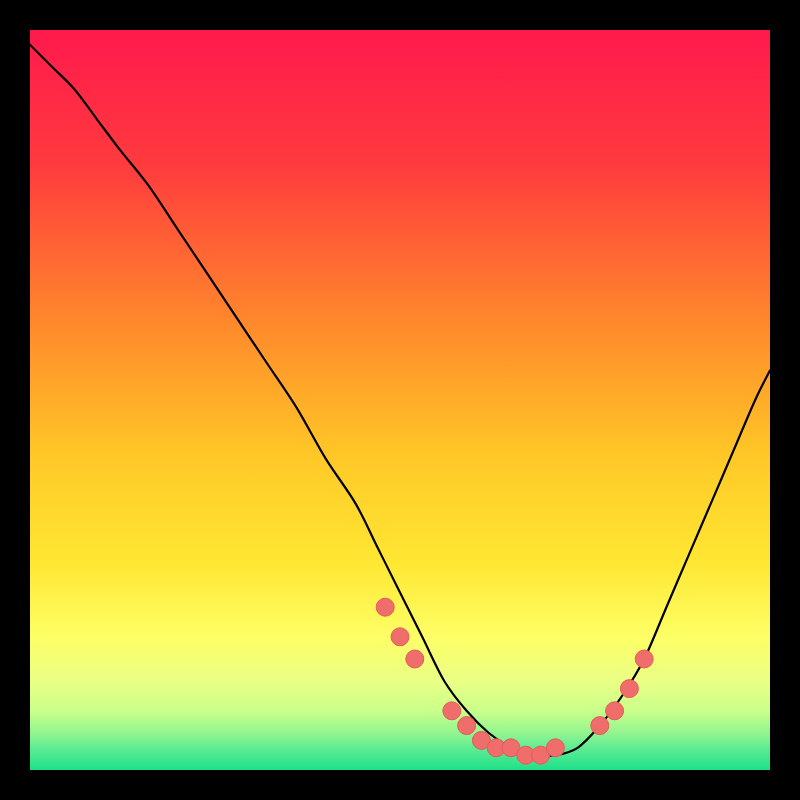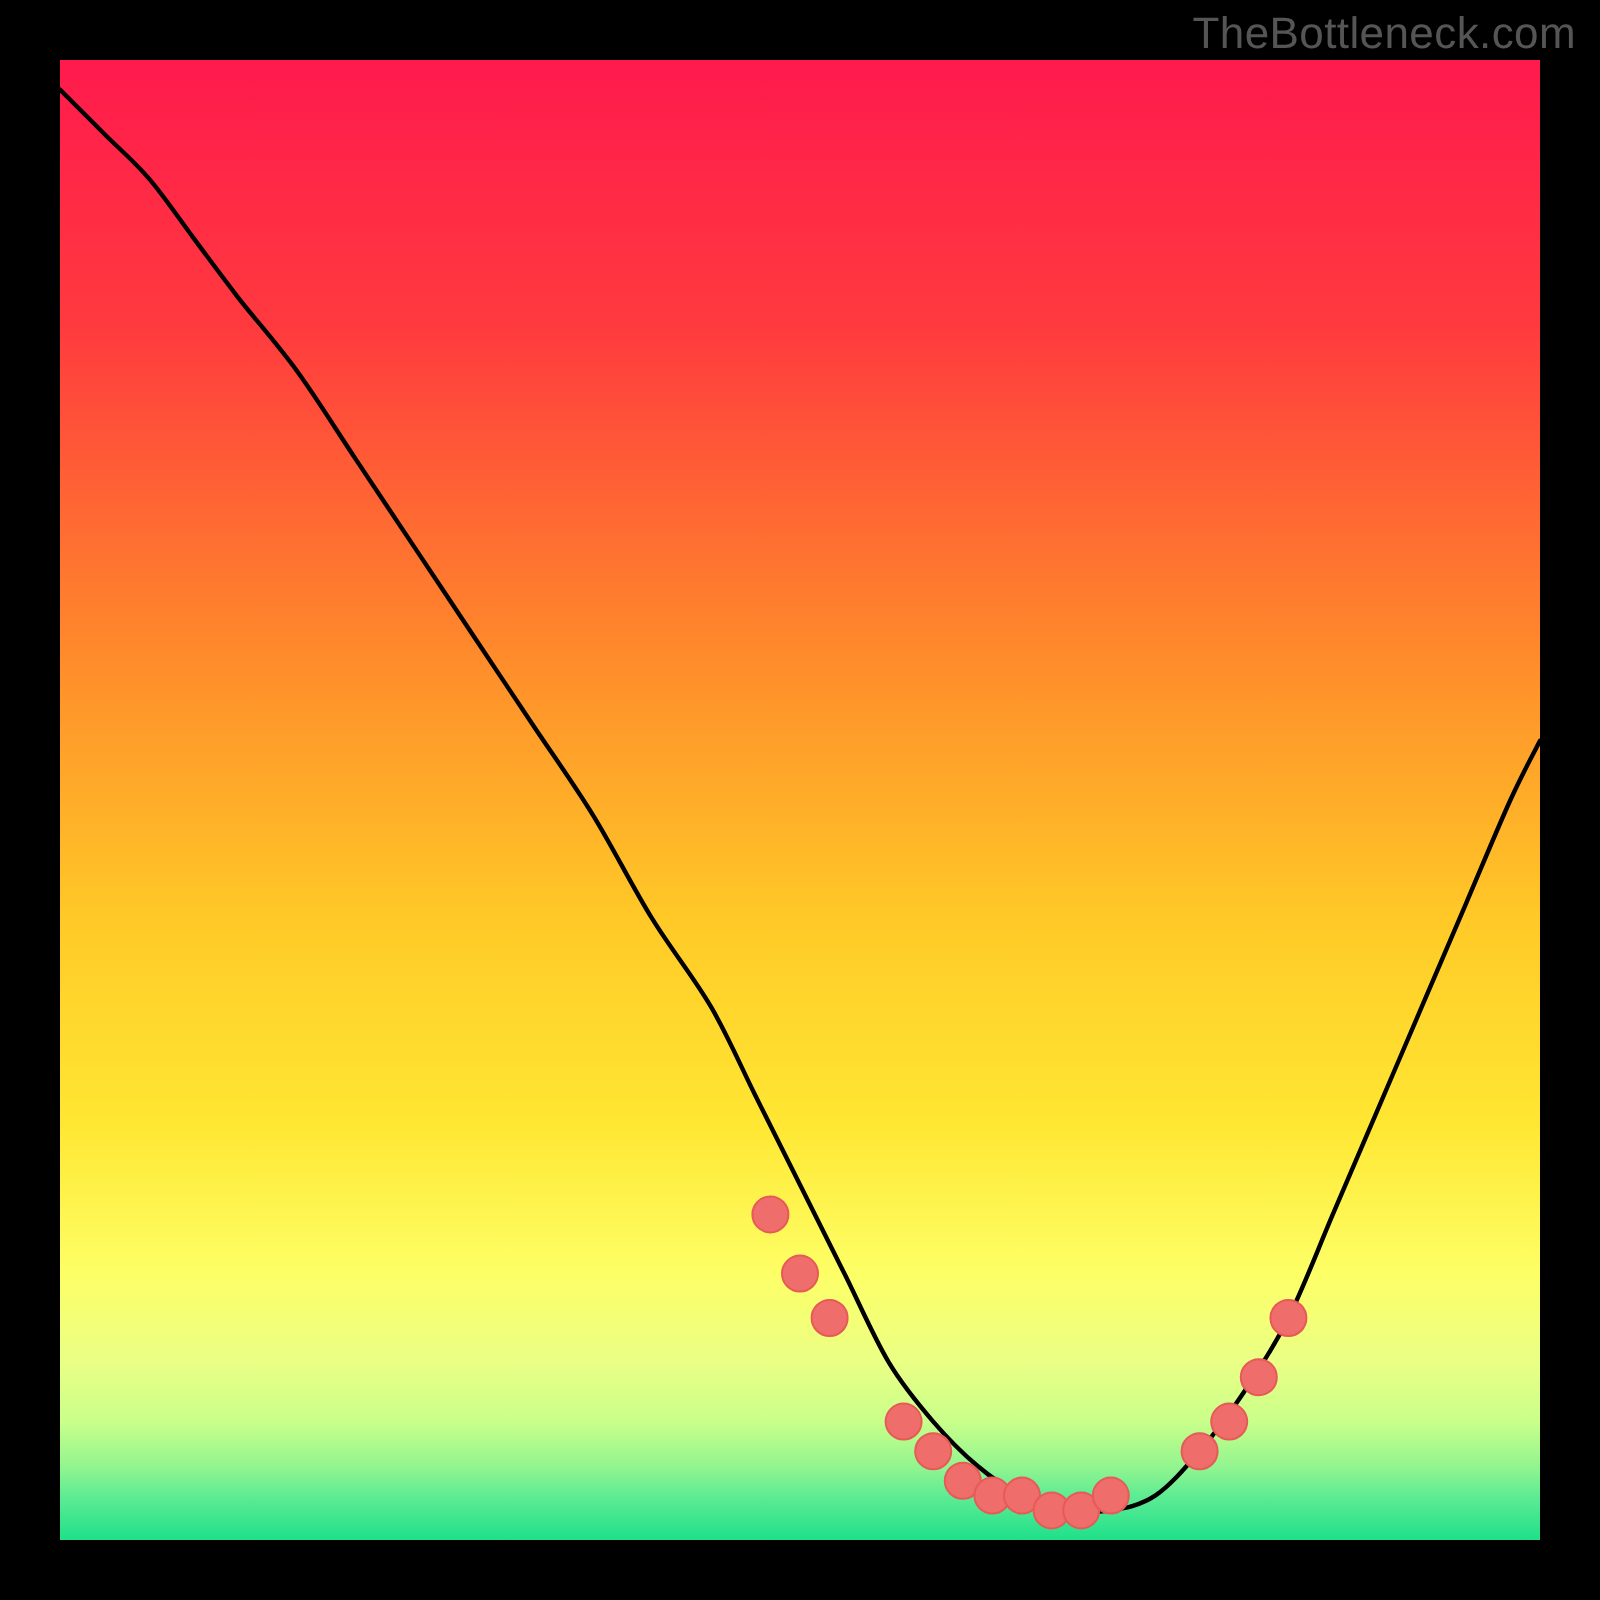--- a/index.html
+++ b/index.html
@@ -51,21 +51,20 @@
     width: 100%;
     height: 100%;
     overflow: visible;
   }
 </style>
 </head>
 <body>
 
 <div class="frame">
 
-  <div class="watermark">TheBottleneck.com</div>
 
   <div class="plot">
 
     <svg class="gradient" viewBox="0 0 740 740" preserveAspectRatio="none">
       <defs>
         <linearGradient id="bg-grad" x1="0" y1="0" x2="0" y2="1">
             <stop offset="0%" stop-color="#ff1a4d"></stop>
             <stop offset="18%" stop-color="#ff3a3e"></stop>
             <stop offset="40%" stop-color="#ff8a2b"></stop>
             <stop offset="58%" stop-color="#ffc927"></stop>

